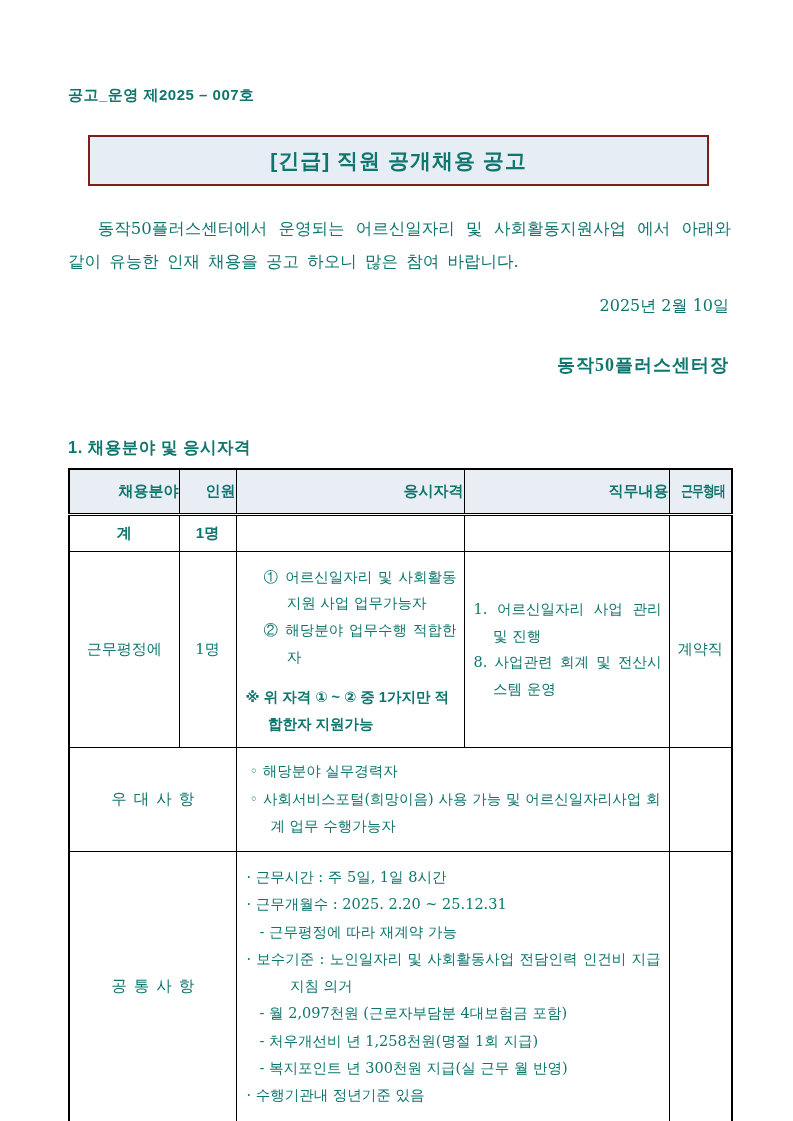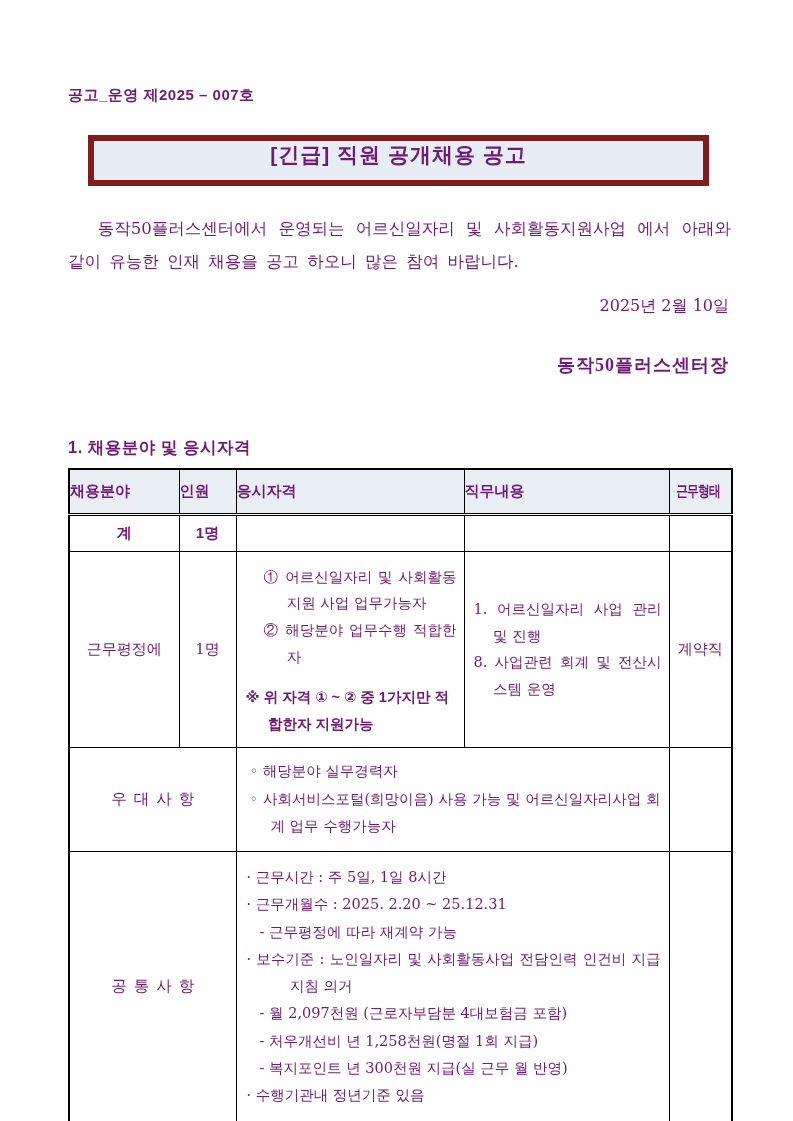--- a/index.html
+++ b/index.html
@@ -4,41 +4,42 @@
 <style>
   * { margin: 0; padding: 0; box-sizing: border-box; }
   html, body { background: #888; }
   .page {
     position: relative;
     width: 793px;
     height: 1121px;
     margin: 0 auto;
     background: #ffffff;
     font-family: "DejaVu Serif", "Liberation Serif", serif;
-    color: #701a75;
+    color: #0f766e;
     overflow: hidden;
   }
   .content {
     position: absolute;
     left: 68px;
     top: 86px;
     width: 663px;
   }
   .doc-number {
     font-family: "Liberation Sans", "DejaVu Sans", sans-serif;
     font-weight: bold;
     font-size: 15px;
     letter-spacing: 0.5px;
   }
   .title-box {
     margin: 30px 22px 0 20px;
     height: 51px;
     background: #e7edf5;
-    border: 6px solid #7f1d1d;
+    border: 2px solid #7f1d1d;
     display: flex;
+    align-items: center;
     justify-content: center;
   }
   .title-box .title-text {
     font-family: "Liberation Sans", "DejaVu Sans", sans-serif;
     font-weight: bold;
     font-size: 21px;
     letter-spacing: 1px;
   }
   .intro {
     margin-top: 26px;
@@ -81,21 +82,21 @@
   table.recruit th, table.recruit td {
     border: 1px solid #000;
     vertical-align: middle;
   }
   tr.header-row th {
     background: #e9eef5;
     height: 45px;
     font-family: "Liberation Sans", "DejaVu Sans", sans-serif;
     font-weight: bold;
     font-size: 15px;
-    text-align: left;
+    text-align: right;
     border-bottom: 3px double #000;
     overflow: hidden;
     white-space: nowrap;
   }
   .squeeze {
     display: inline-block;
     transform: scaleX(0.78);
     transform-origin: center;
     letter-spacing: -1px;
   }

